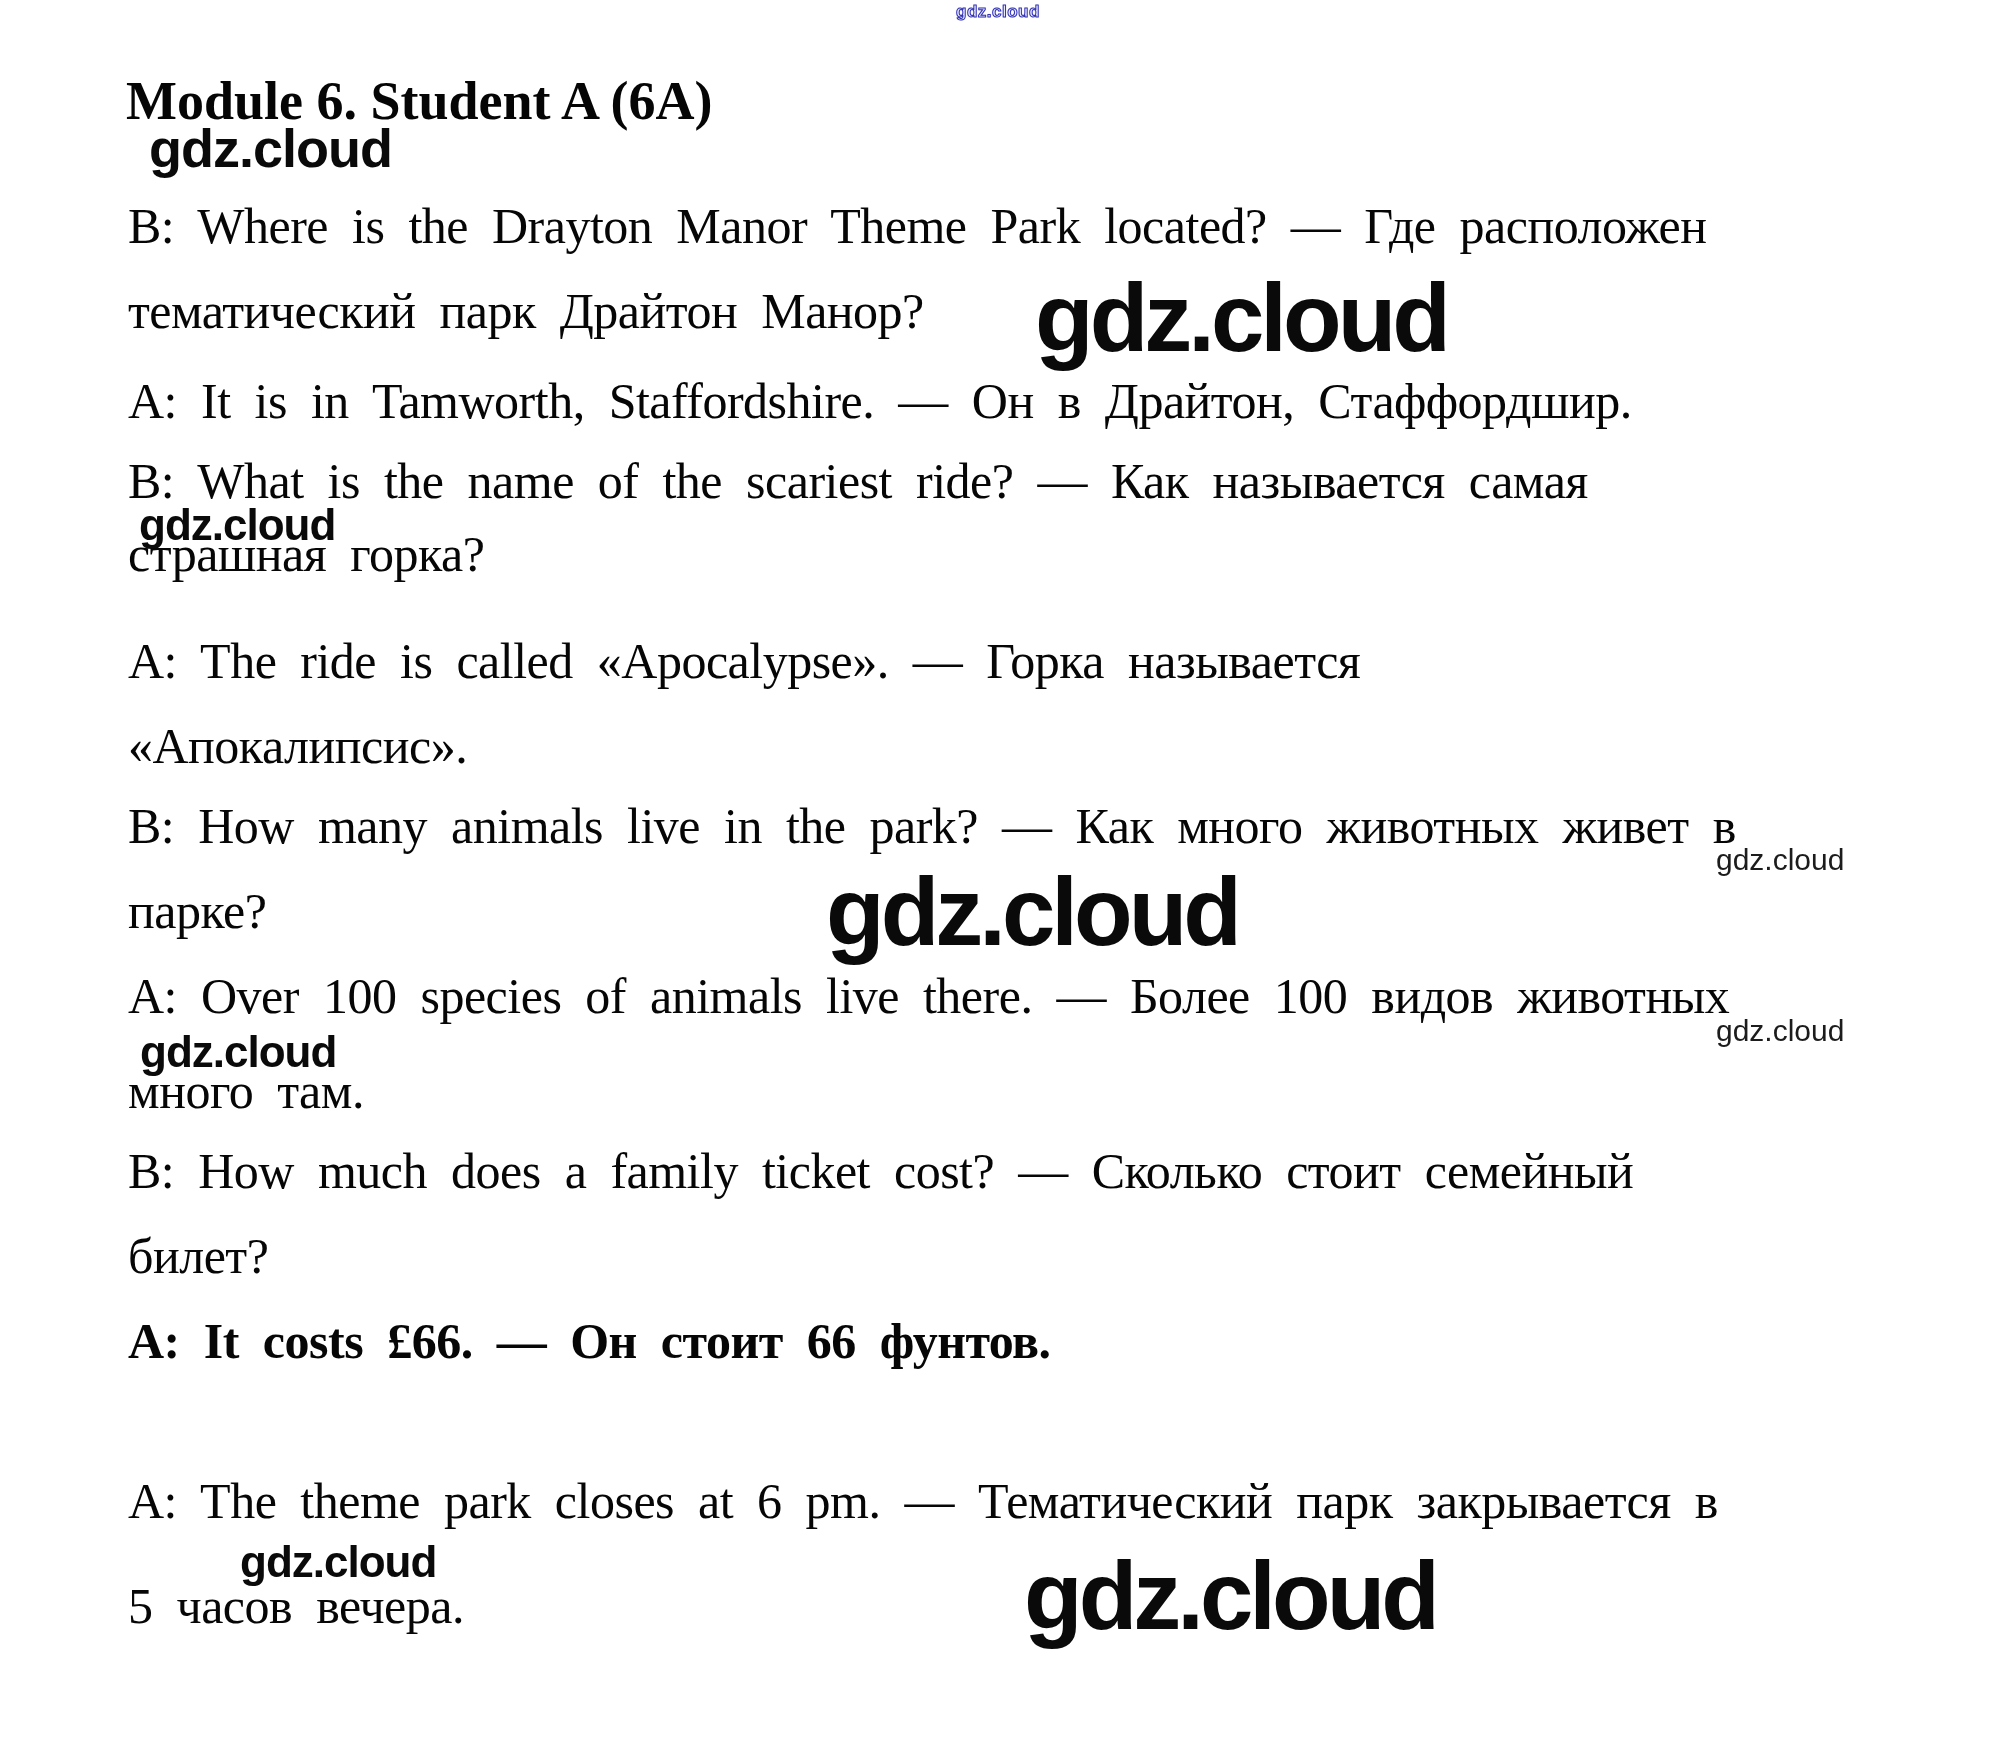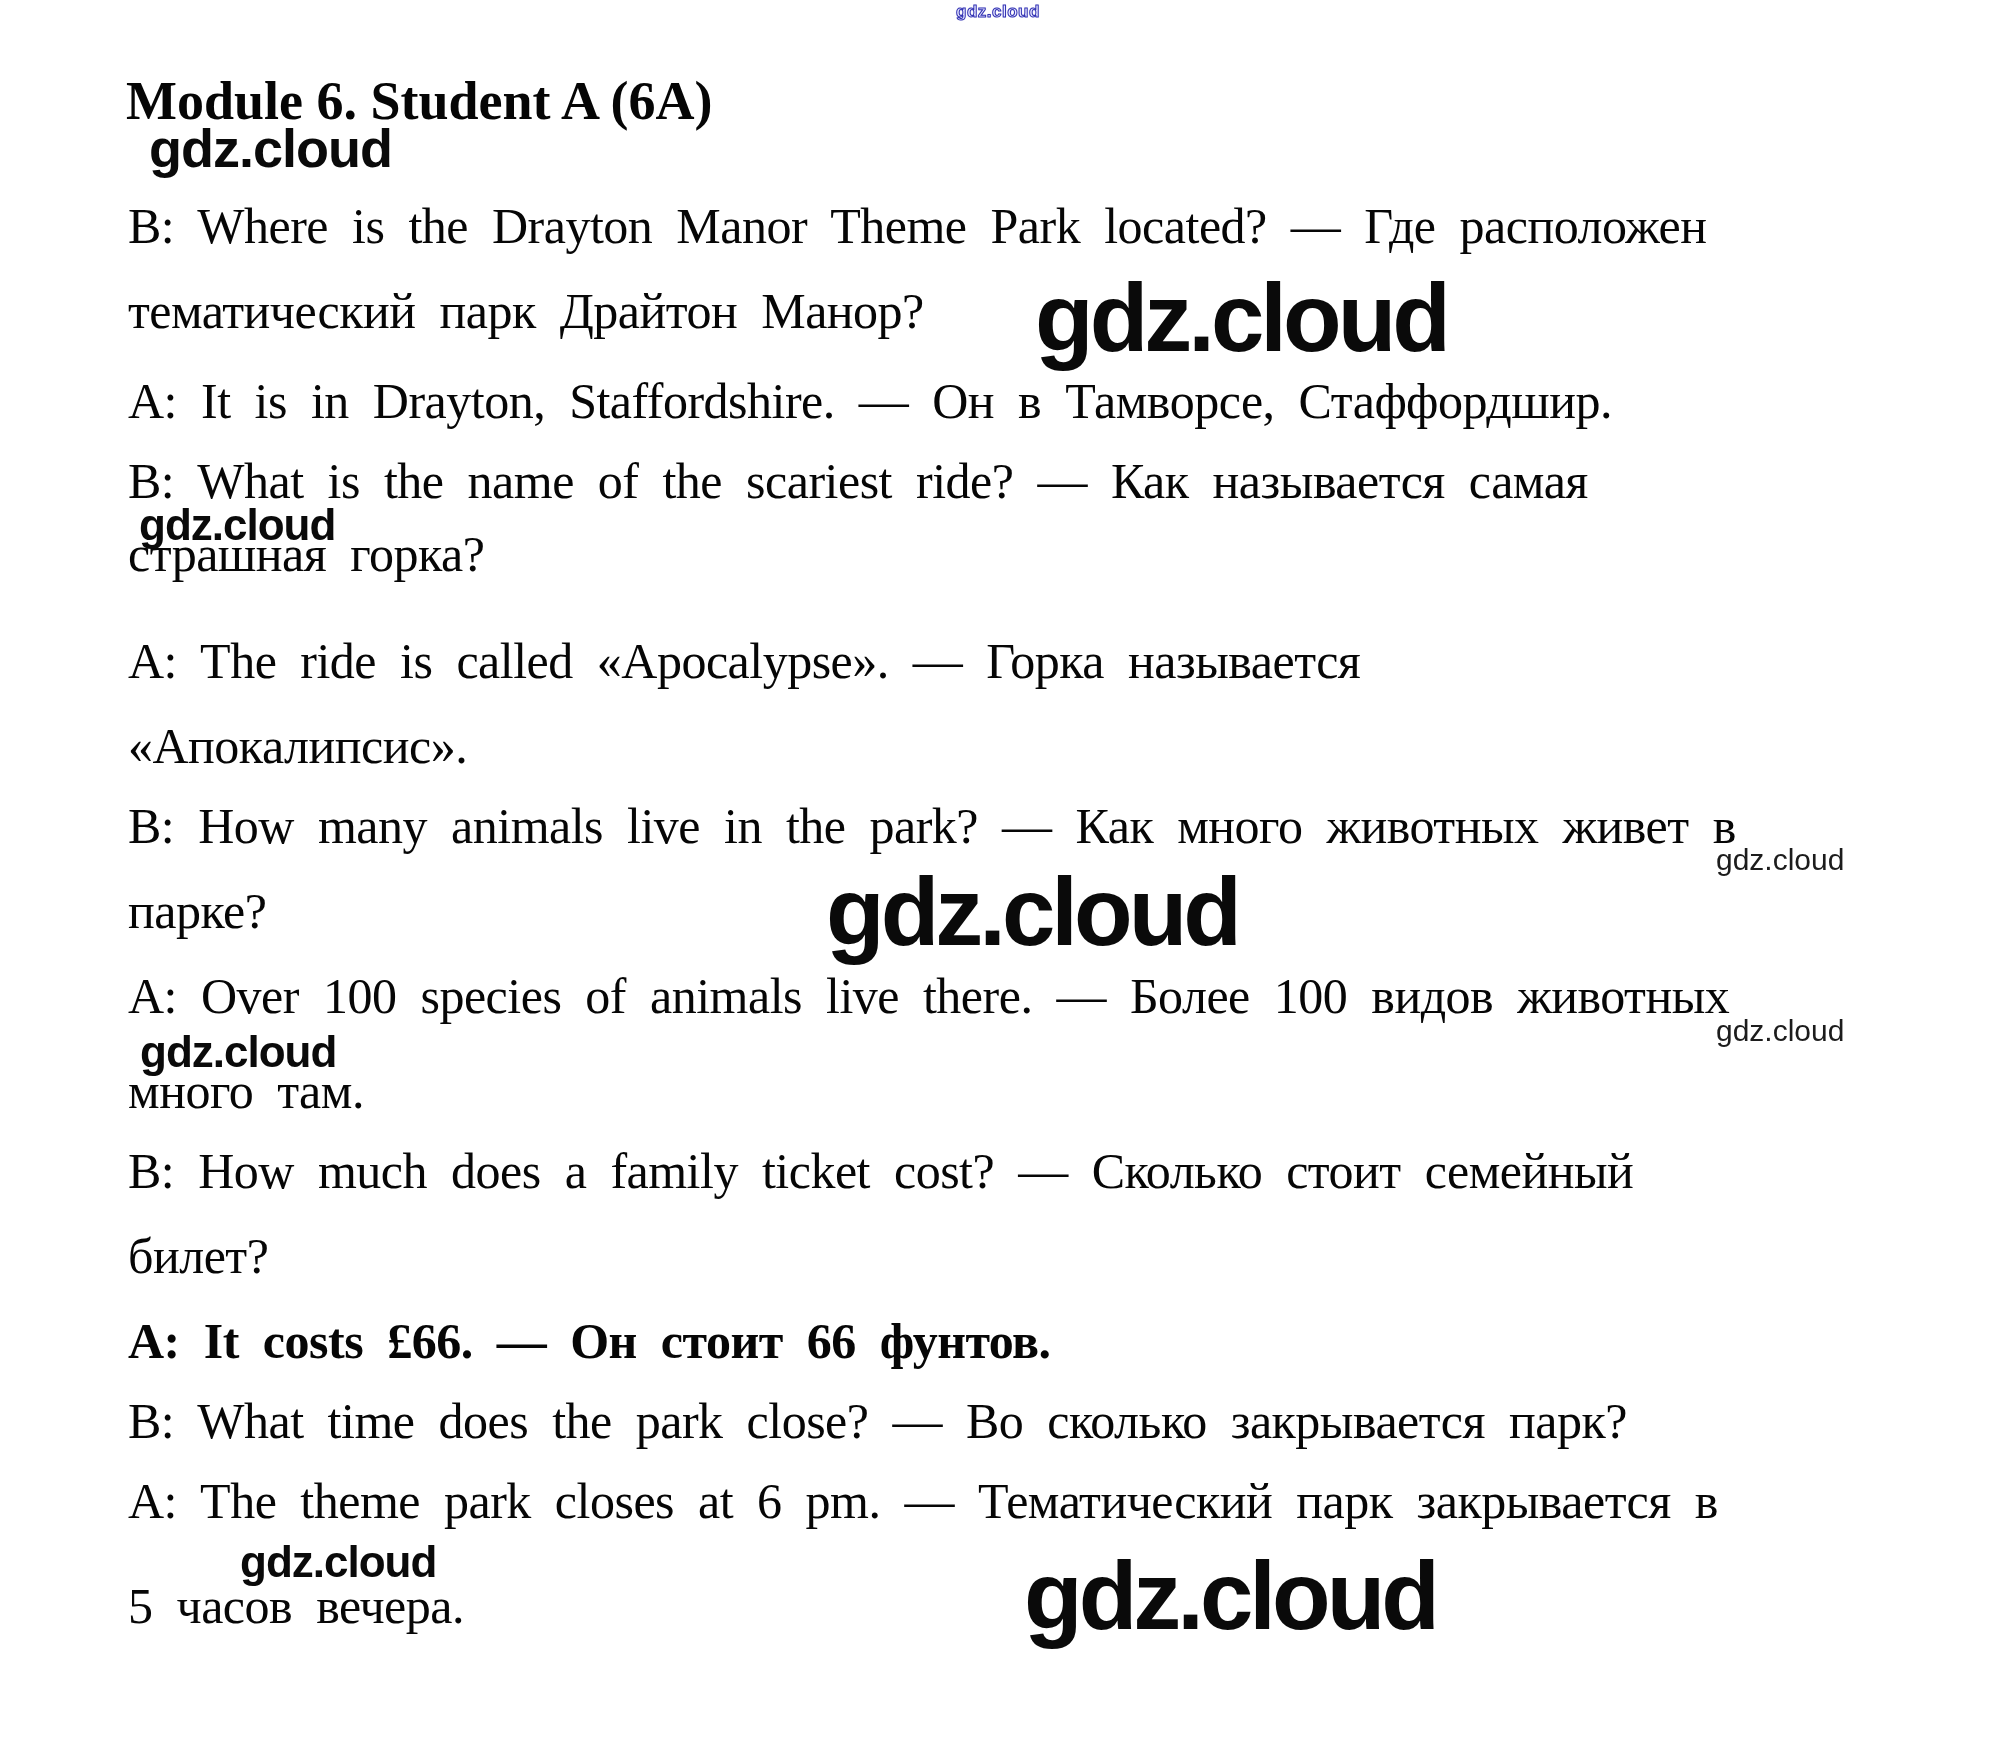--- a/index.html
+++ b/index.html
@@ -86,29 +86,28 @@
   <div class="wm wm-big" style="left:826px; top:864px;">gdz.cloud</div>
   <div class="wm wm-tiny" style="left:1716px; top:1016px;">gdz.cloud</div>
   <div class="wm wm-small" style="left:140px; top:1030px;">gdz.cloud</div>
   <div class="wm wm-small" style="left:240px; top:1540px;">gdz.cloud</div>
   <div class="wm wm-big" style="left:1024px; top:1548px;">gdz.cloud</div>
 
   <div class="title">Module 6. Student A (6A)</div>
 
   <div class="line" style="top:281px;">тематический парк Драйтон Манор?</div>
   <div class="line" style="top:196px;">B: Where is the Drayton Manor Theme Park located? — Где расположен</div>
-  <div class="line" style="top:371px;">A: It is in Drayton, Staffordshire. — Он в Тамворсе, Стаффордшир.</div>
+  <div class="line" style="top:371px;">A: It is in Tamworth, Staffordshire. — Он в Драйтон, Стаффордшир.</div>
   <div class="line" style="top:451px;">B: What is the name of the scariest ride? — Как называется самая</div>
   <div class="line" style="top:524px;">страшная горка?</div>
   <div class="line" style="top:631px;">A: The ride is called «Apocalypse». — Горка называется</div>
   <div class="line" style="top:716px;">«Апокалипсис».</div>
   <div class="line" style="top:796px;">B: How many animals live in the park? — Как много животных живет в</div>
   <div class="line" style="top:881px;">парке?</div>
   <div class="line" style="top:966px;">A: Over 100 species of animals live there. — Более 100 видов животных</div>
   <div class="line" style="top:1061px;">много там.</div>
   <div class="line" style="top:1141px;">B: How much does a family ticket cost? — Сколько стоит семейный</div>
   <div class="line" style="top:1226px;">билет?</div>
   <div class="line" style="top:1311px;font-weight:bold;">A: It costs £66. — Он стоит 66 фунтов.</div>
-  <div class="line" style="top:1391px;">B: What time does the park close? — Во сколько закрывается парк?</div>
   <div class="line" style="top:1471px;">A: The theme park closes at 6 pm. — Тематический парк закрывается в</div>
   <div class="line" style="top:1576px;">5 часов вечера.</div>
 
 </div>
 
 </body></html>

